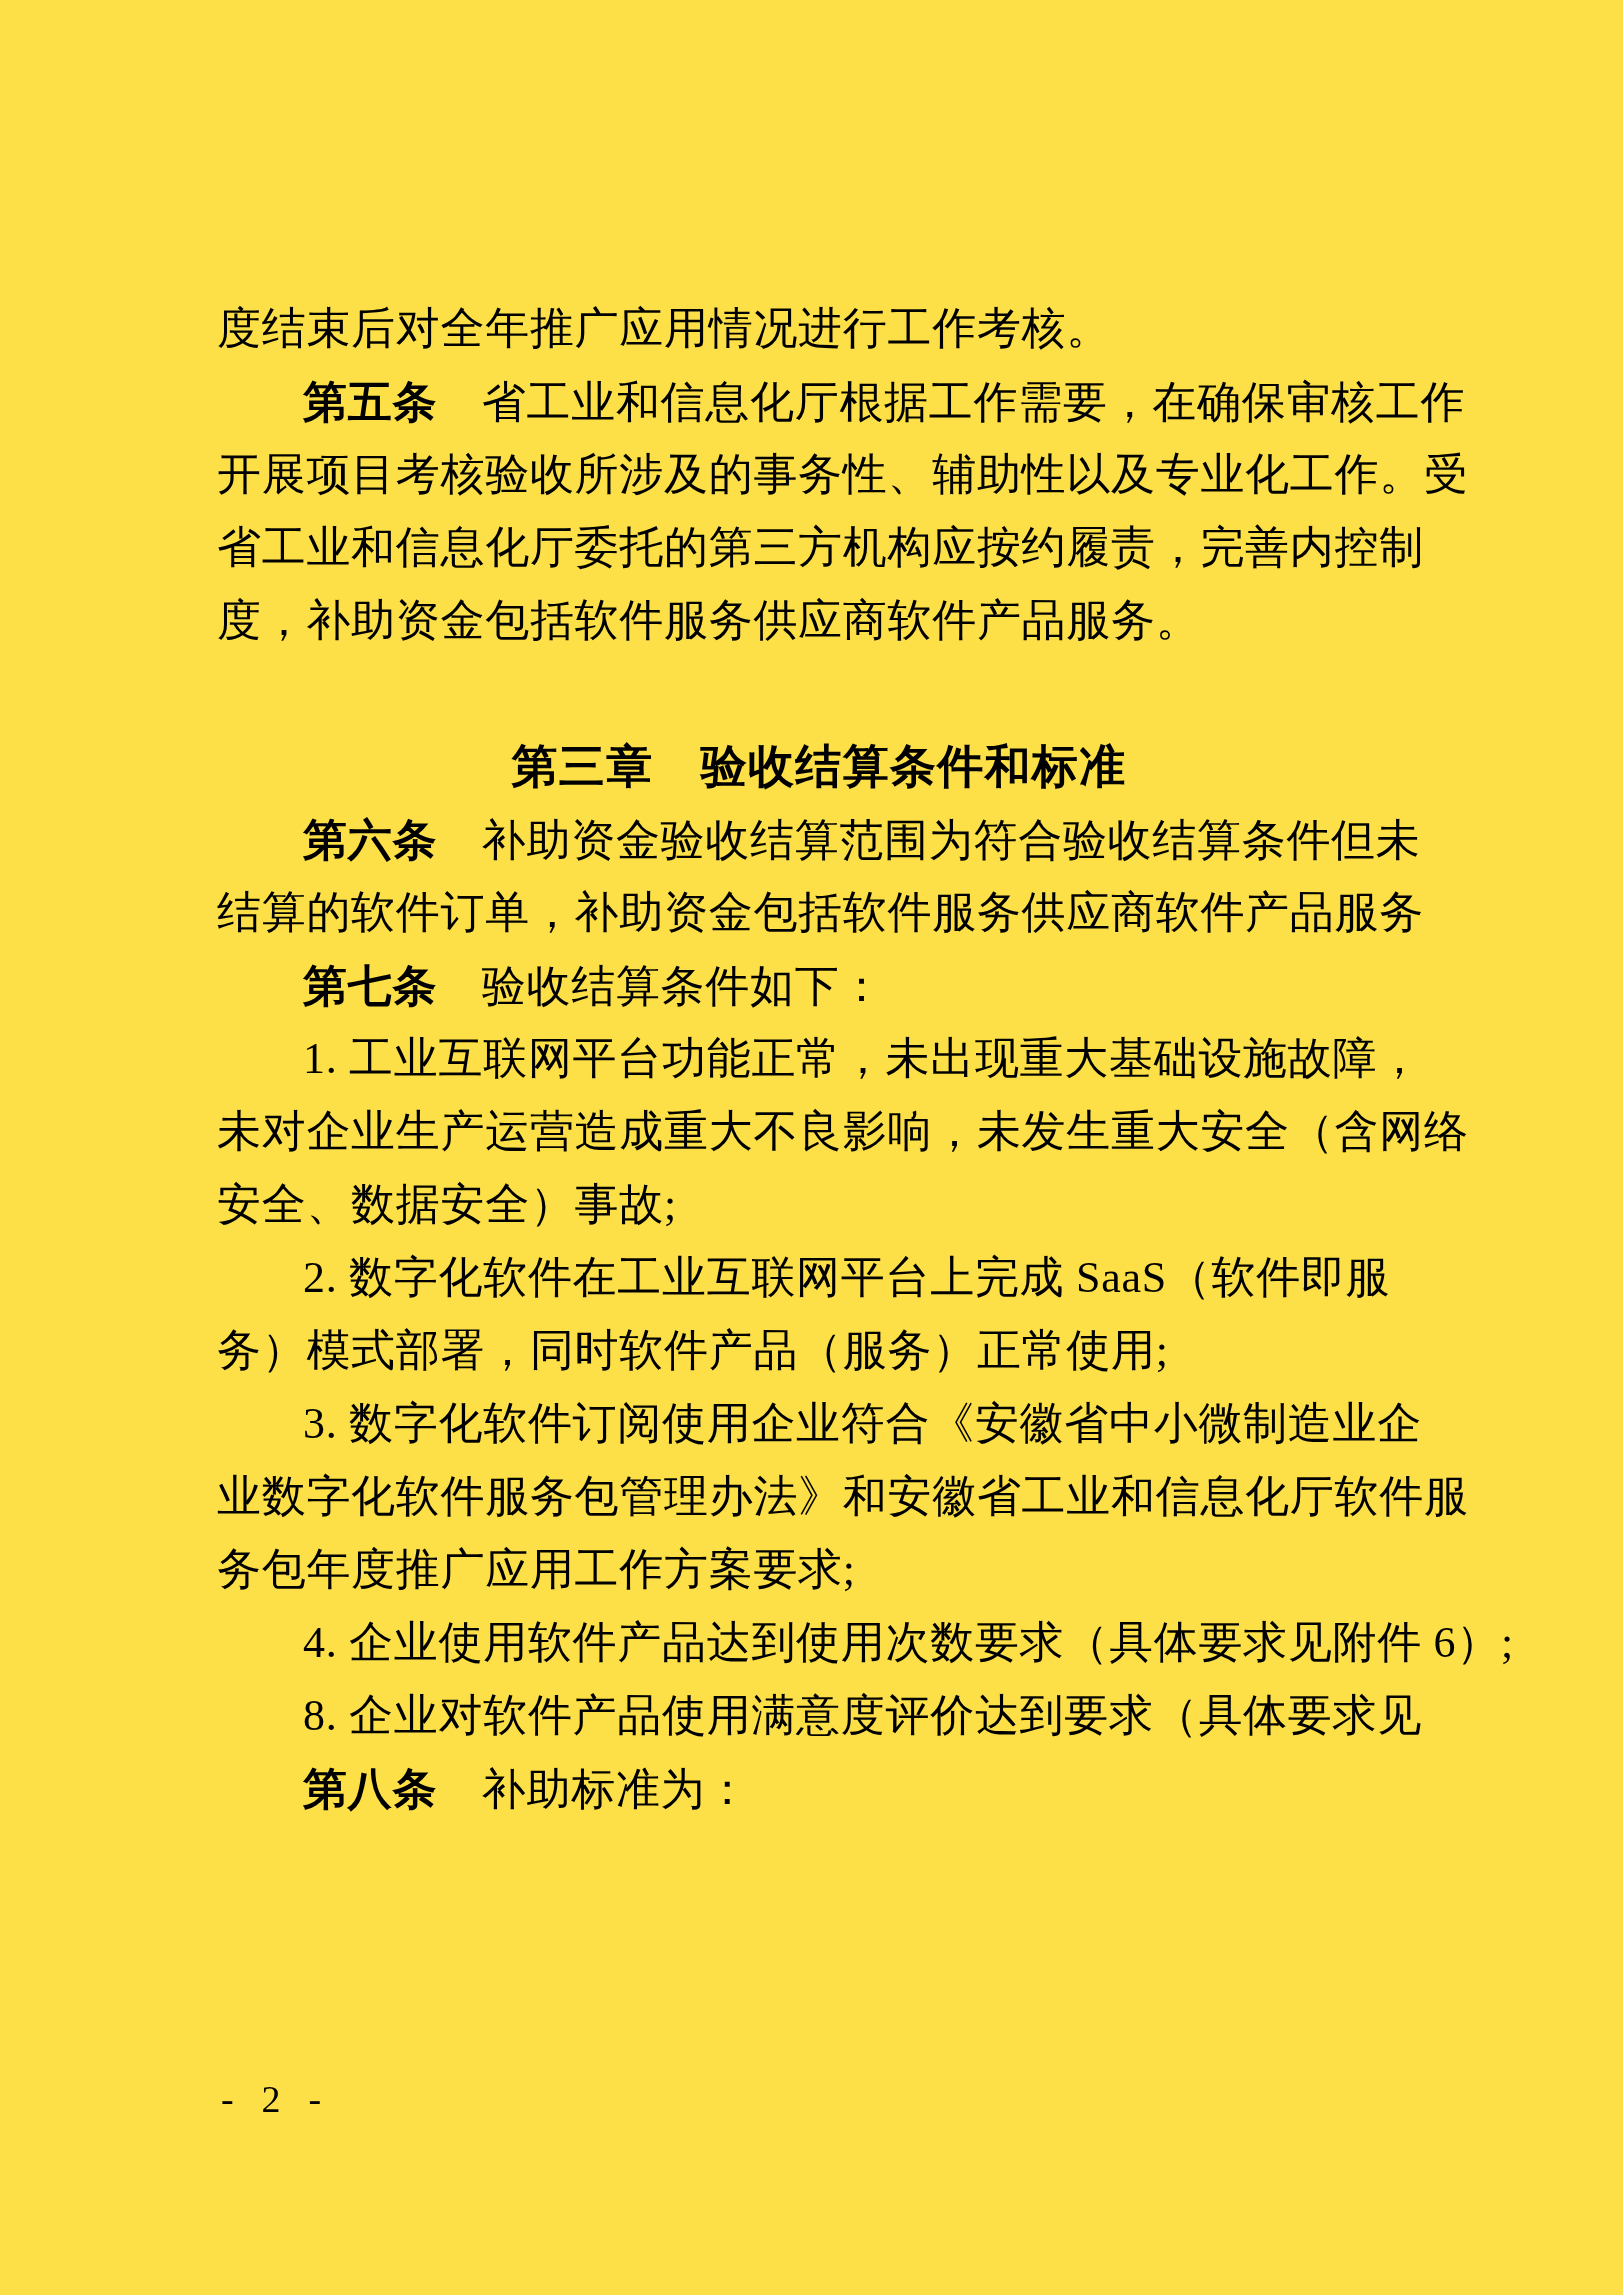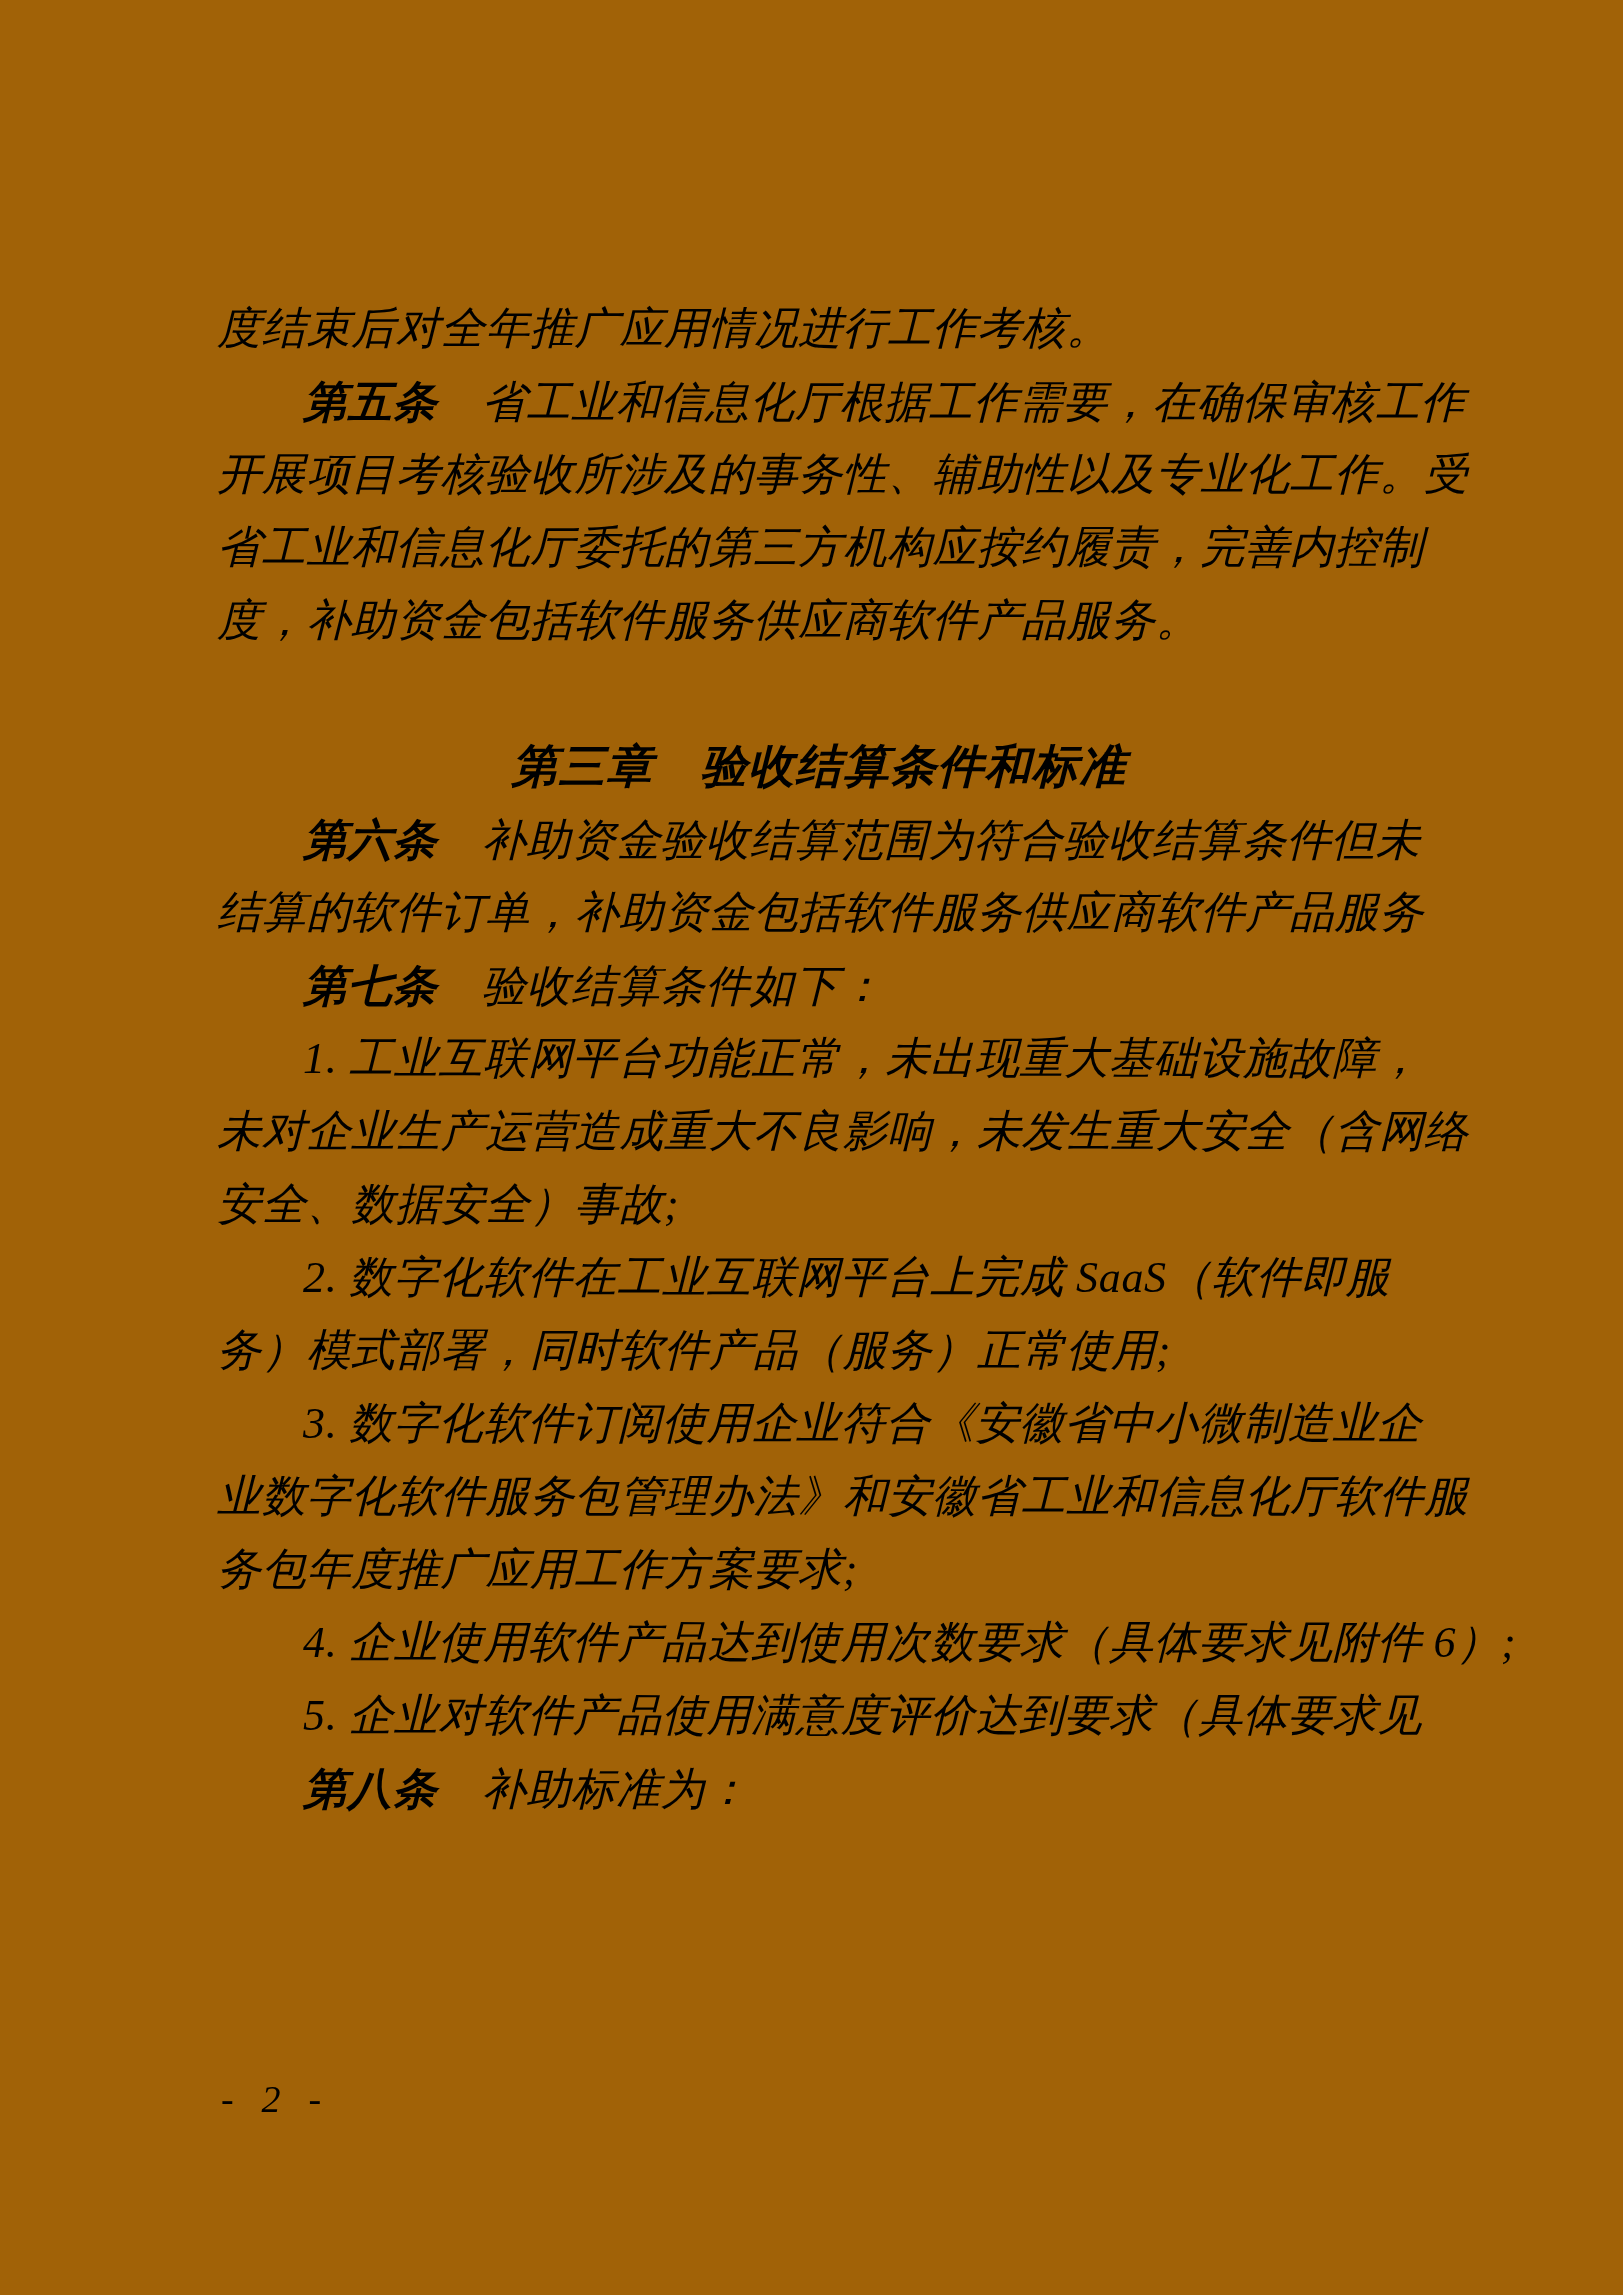--- a/index.html
+++ b/index.html
@@ -52,39 +52,39 @@
     top: 2076px;
     font-size: 38px;
     line-height: 46px;
     letter-spacing: 9.2px;
     font-family: "Liberation Serif", "DejaVu Serif", serif;
   }
 </style>
 </head>
 <body>
 
-<div class="page" style="background: #a16207; color: rgb(0, 0, 0); font-style: italic;">
+<div class="page" style="background: #fde047; color: rgb(0, 0, 0);">
   <div class="doc">
       <div class="line"><span class="seg">度结束后对全年推广应用情况进行工作考核。</span></div>
       <div class="line indent"><span class="seg seg-bold">第五条</span><span class="seg">　省工业和信息化厅根据工作需要，在确保审核工作</span></div>
       <div class="line"><span class="seg">开展项目考核验收所涉及的事务性、辅助性以及专业化工作。受</span></div>
       <div class="line"><span class="seg">省工业和信息化厅委托的第三方机构应按约履责，完善内控制</span></div>
       <div class="line"><span class="seg">度，补助资金包括软件服务供应商软件产品服务。</span></div>
       <div class="line"></div>
       <div class="line heading"><span class="seg seg-bold">第三章　验收结算条件和标准</span></div>
       <div class="line indent"><span class="seg seg-bold">第六条</span><span class="seg">　补助资金验收结算范围为符合验收结算条件但未</span></div>
       <div class="line"><span class="seg">结算的软件订单，补助资金包括软件服务供应商软件产品服务</span></div>
       <div class="line indent"><span class="seg seg-bold">第七条</span><span class="seg">　验收结算条件如下：</span></div>
       <div class="line indent"><span class="seg">1. 工业互联网平台功能正常，未出现重大基础设施故障，</span></div>
       <div class="line"><span class="seg">未对企业生产运营造成重大不良影响，未发生重大安全（含网络</span></div>
       <div class="line"><span class="seg">安全、数据安全）事故;</span></div>
       <div class="line indent"><span class="seg">2. 数字化软件在工业互联网平台上完成 SaaS（软件即服</span></div>
       <div class="line"><span class="seg">务）模式部署，同时软件产品（服务）正常使用;</span></div>
       <div class="line indent"><span class="seg">3. 数字化软件订阅使用企业符合《安徽省中小微制造业企</span></div>
       <div class="line"><span class="seg">业数字化软件服务包管理办法》和安徽省工业和信息化厅软件服</span></div>
       <div class="line"><span class="seg">务包年度推广应用工作方案要求;</span></div>
       <div class="line indent"><span class="seg">4. 企业使用软件产品达到使用次数要求（具体要求见附件 6）;</span></div>
-      <div class="line indent"><span class="seg">5. 企业对软件产品使用满意度评价达到要求（具体要求见</span></div>
+      <div class="line indent"><span class="seg">8. 企业对软件产品使用满意度评价达到要求（具体要求见</span></div>
       <div class="line indent"><span class="seg seg-bold">第八条</span><span class="seg">　补助标准为：</span></div>
     </div>
   <div class="page-number">- 2 -</div>
 </div>
 
 
 </body></html>

